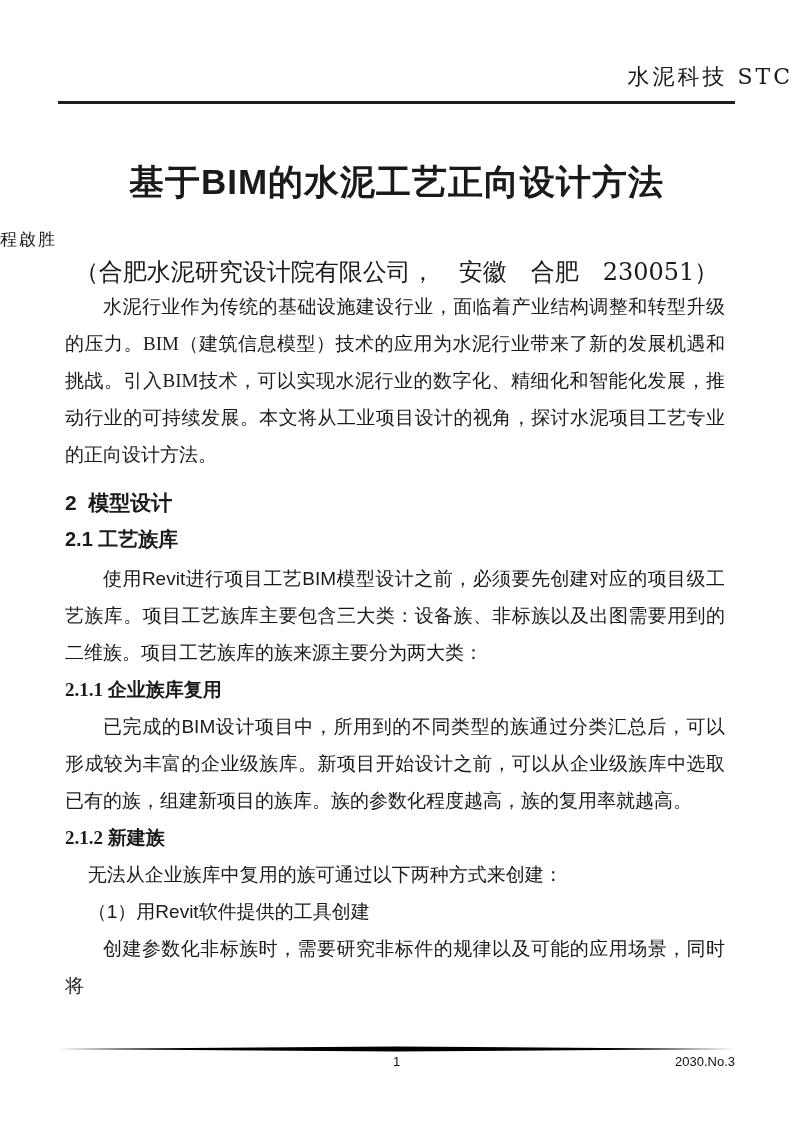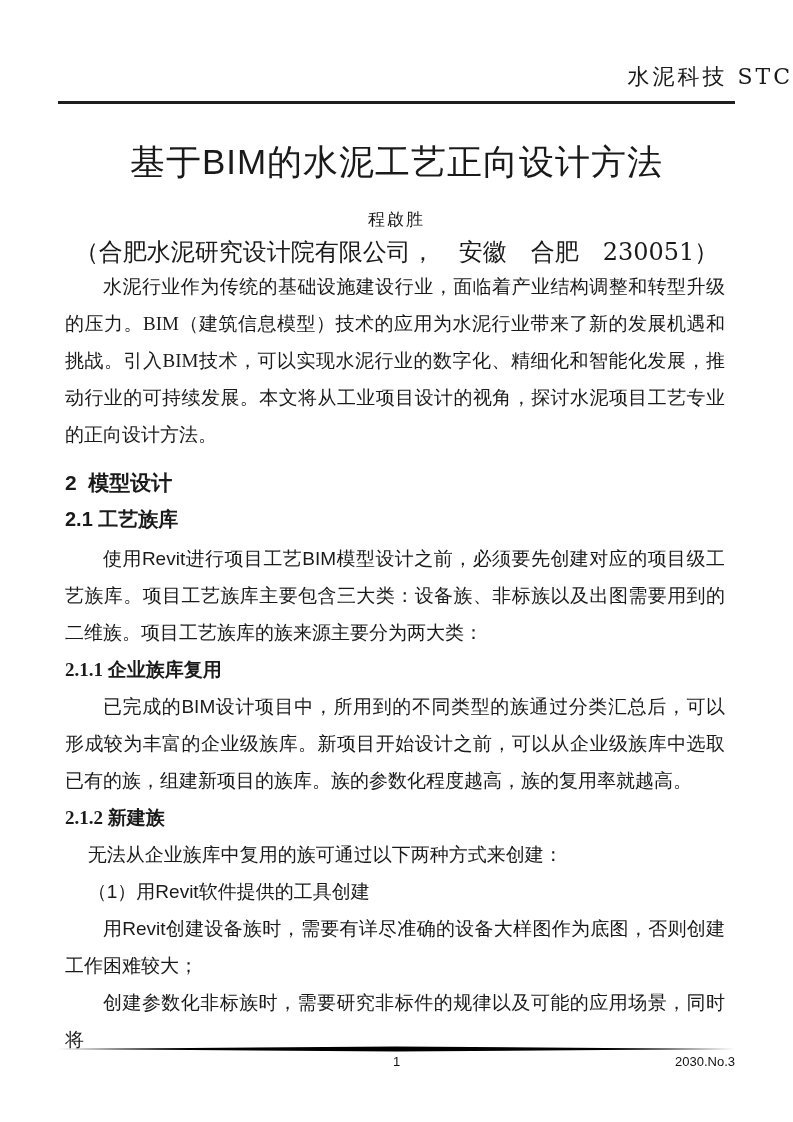--- a/index.html
+++ b/index.html
@@ -22,31 +22,30 @@
     font-family: "DejaVu Serif", "Liberation Serif", serif;
   }
   .header-rule {
     margin: 9px 58px 0 58px;
     border: none;
     border-top: 3px solid #1f1f1f;
     height: 0;
   }
   
   .article-title {
-    margin-top: 36px;
+    margin-top: 56px;
     text-align: center;
     font-size: 35px;
-    font-weight: 400;
+    font-weight: 700;
     font-family: "Liberation Sans", "DejaVu Sans", sans-serif;
     line-height: 1.25;
     letter-spacing: 1px;
   }
   .author-line {
     margin-top: 24px;
-    text-align: center;
     font-size: 17px;
     letter-spacing: 2px;
     font-family: "DejaVu Serif", "Liberation Serif", serif;
   }
   .affiliation-line {
     margin-top: 5px;
     text-align: center;
     font-size: 24px;
     font-family: "DejaVu Serif", "Liberation Serif", serif;
     white-space: pre-wrap;
@@ -133,21 +132,20 @@
 
       <p class="para"><span class="seg-serif">水泥行业作为传统的基础设施建设行业，面临着产业结构调整和转型升级的压力。BIM（建筑信息模型）技术的应用为水泥行业带来了新的发展机遇和挑战。引入BIM技术，可以实现水泥行业的数字化、精细化和智能化发展，推动行业的可持续发展。本文将从工业项目设计的视角，探讨水泥项目工艺专业的正向设计方法。</span></p>
       <div class="heading1">2  模型设计</div>
       <div class="heading2">2.1 工艺族库</div>
       <p class="para"><span class="seg-sans">使用Revit进行项目工艺BIM模型设计之前，必须要先创建对应的项目级工艺族</span><span class="seg-serif">库。项目工艺族库主要包含三大类：设备族、非标族以及出图需要用到的二维族。项目工艺族库的族来源主要分为两大类：</span></p>
       <div class="heading3">2.1.1 企业族库复用</div>
       <p class="para"><span class="seg-sans">已完成的BIM设计项目中，</span><span class="seg-serif">所用到的不同类型的族通过分类汇总后，可以形成较为丰富的企业级族库。新项目开始设计之前，可以从企业级族库中选取已有的族，组建新项目的族库。族的参数化程度越高，族的复用率就越高。</span></p>
       <div class="heading3">2.1.2 新建族</div>
       <p class="para indent-small"><span class="seg-serif">无法从企业族库中复用的族可通过以下两种方式来创建：</span></p>
       <p class="para indent-small"><span class="seg-sans">（1）用Revit软件提供的工具创建</span></p>
-      <p class="para"><span class="seg-sans">用Revit创建设备族时，</span><span class="seg-serif">需要有详尽准确的设备大样图作为底图，否则创建工作困难较大；</span></p>
       <p class="para"><span class="seg-serif">创建参数化非标族时，需要研究非标件的规律以及可能的应用场景，同时将</span></p>
     </div>
 
   <div class="page-footer">
     <svg class="footer-rule-svg" viewBox="0 0 677 6" preserveAspectRatio="none">
       <polygon points="0,3 338,0.4 677,3 338,5.6" fill="#000000"></polygon>
     </svg>
     <div class="footer-row">
       <span class="footer-page-number">1</span>
       <span class="footer-issue">2030.No.3</span>

